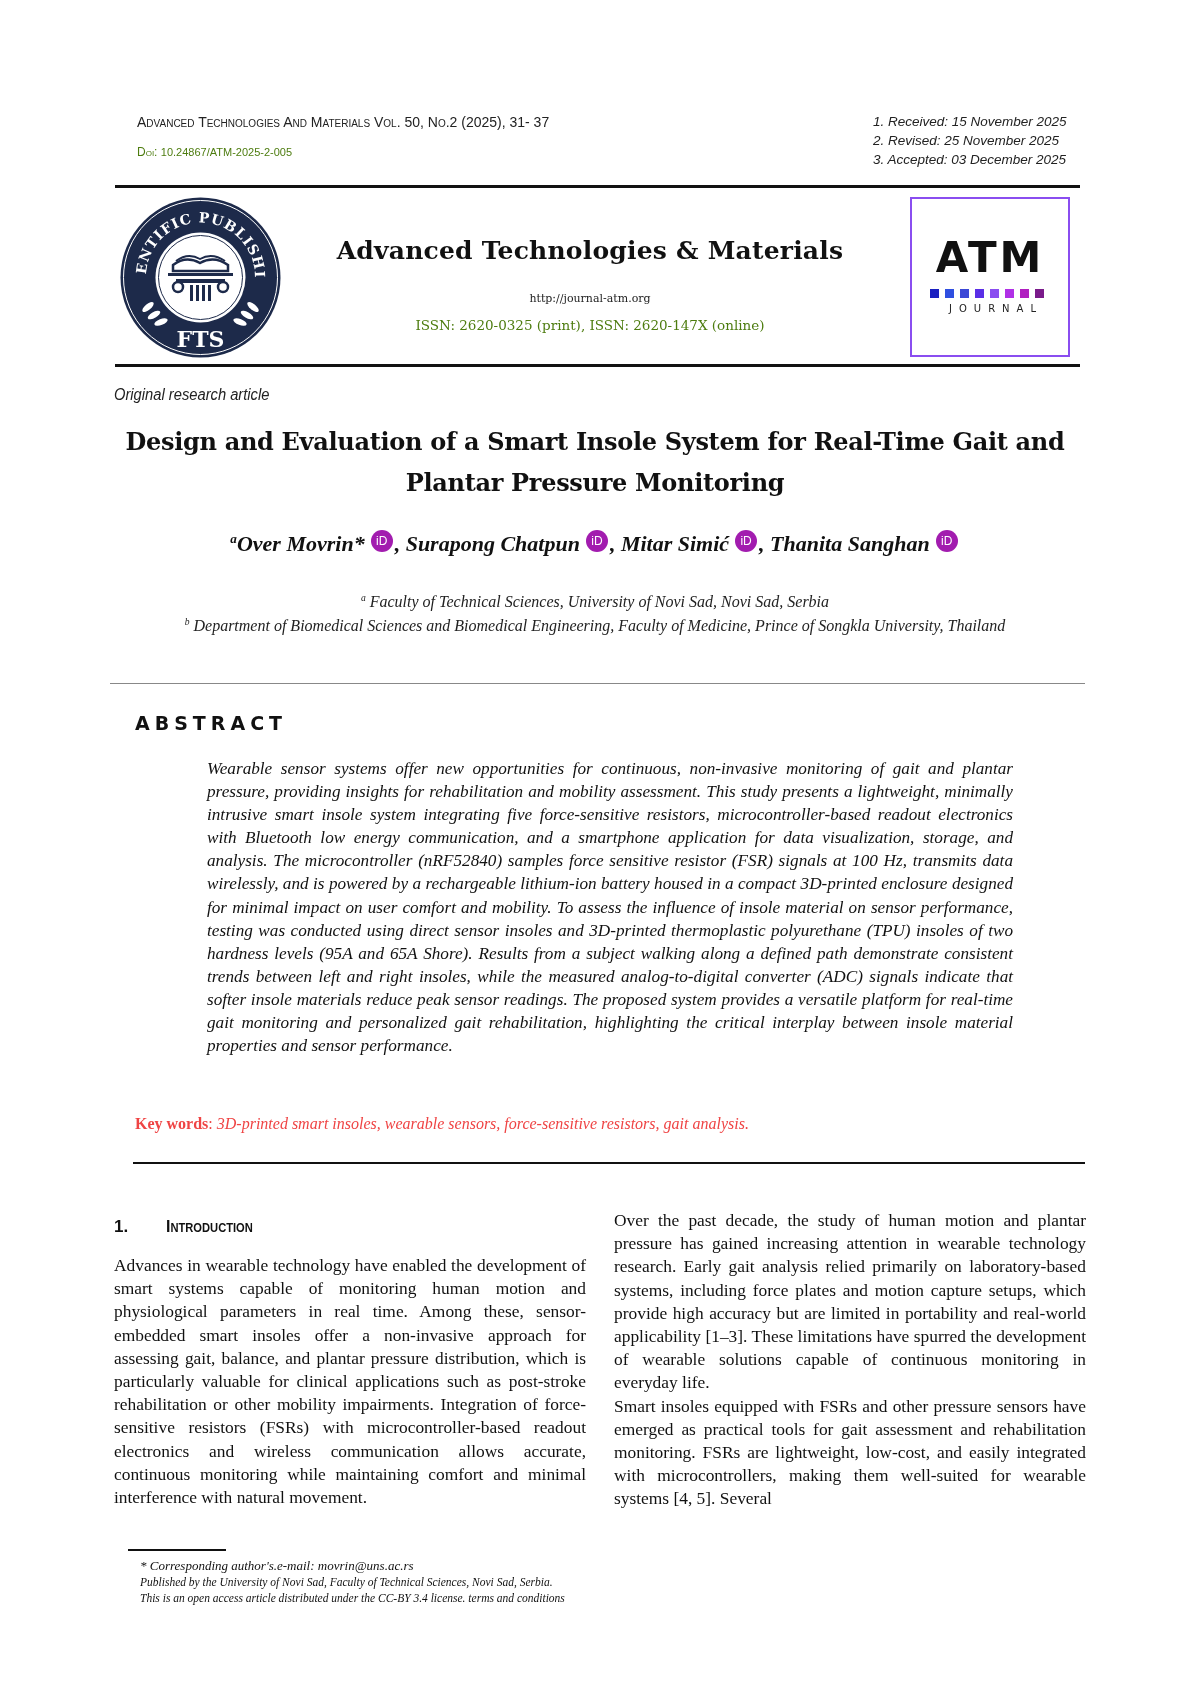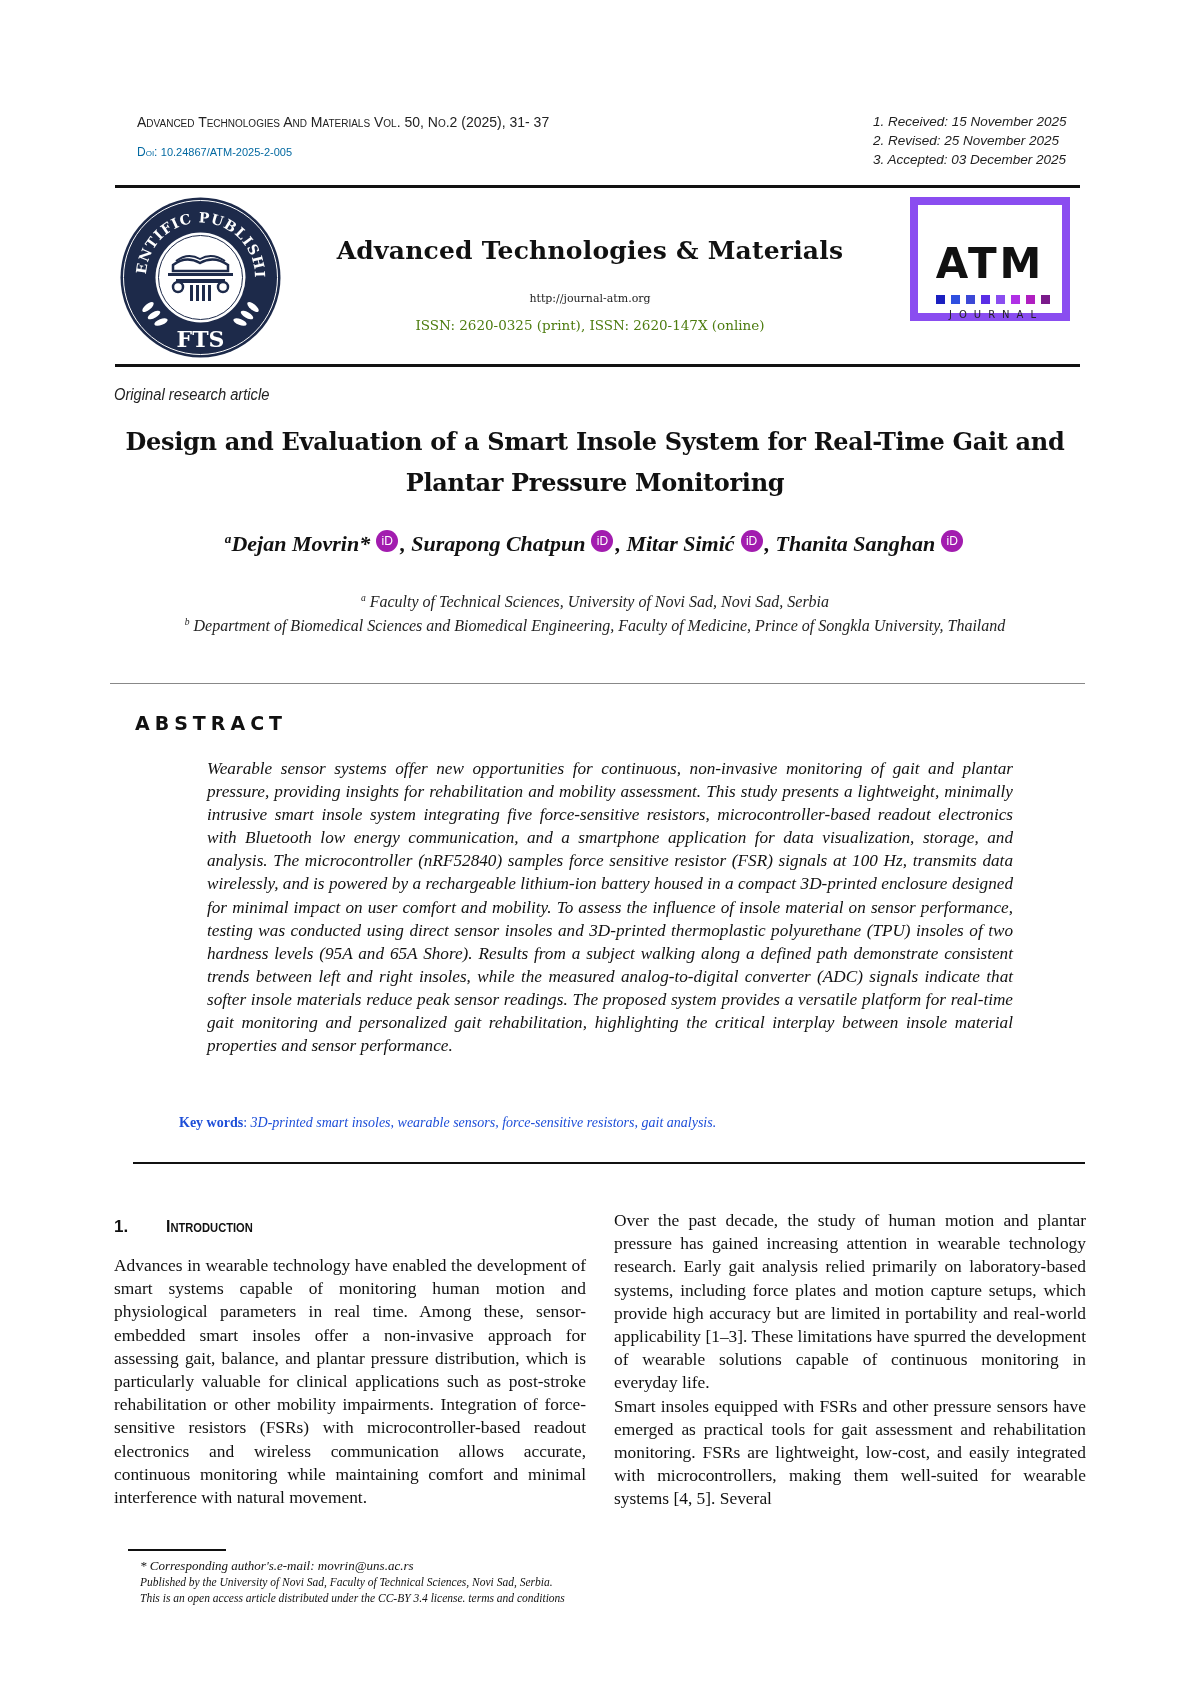--- a/index.html
+++ b/index.html
@@ -4,32 +4,32 @@
   <style>
     * { box-sizing: border-box; margin: 0; padding: 0; }
     html, body { width: 1190px; height: 1684px; background: #ffffff; }
     body { position: relative; font-family: "Liberation Serif", serif; color: #111; overflow: hidden; }
 
     .abs { position: absolute; }
 
     
     .run-head { left: 137px; top: 115px; font-family: "Liberation Sans", sans-serif; font-size: 13.5px; color: #222; line-height: 1; }
     .run-head .sc { font-variant: small-caps; font-size: 14px; }
-    .doi { left: 137px; top: 145px; font-family: "Liberation Sans", sans-serif; font-size: 12px; color: #0369a1; font-variant: small-caps; }
+    .doi { left: 137px; top: 145px; font-family: "Liberation Sans", sans-serif; font-size: 12px; color: #4d7c0f; font-variant: small-caps; }
     .doi span.val { font-variant: normal; font-size: 11px; }
     .dates { left: 873px; top: 112px; font-family: "Liberation Sans", sans-serif; font-style: italic; font-size: 13.5px; color: #222; line-height: 19px; }
 
     .rule-top { left: 115px; top: 185px; width: 965px; height: 3px; background: #111; }
     .rule-mid { left: 115px; top: 364px; width: 965px; height: 3px; background: #111; }
 
     
     .fts-logo { left: 118px; top: 195px; width: 165px; height: 165px; }
 
     
-    .atm-logo { left: 910px; top: 197px; width: 160px; height: 124px; border: 8px solid #4c1d95; background: #fff; }
+    .atm-logo { left: 910px; top: 197px; width: 160px; height: 160px; border: 2px solid #4c1d95; background: #fff; }
     .atm-logo .atm-text { position: absolute; left: 0; right: 0; top: 38px; text-align: center; font-family: "DejaVu Sans", sans-serif; font-weight: bold; font-size: 42px; letter-spacing: 3px; color: #111; line-height: 1; }
     .atm-logo .squares { position: absolute; left: 18px; top: 90px; display: flex; gap: 6px; }
     .atm-logo .squares span { width: 9px; height: 9px; display: block; }
     .atm-logo .journal { position: absolute; left: 0; right: 0; top: 104px; text-align: center; font-family: "DejaVu Sans", sans-serif; font-size: 10px; letter-spacing: 7px; color: #222; padding-left: 12px; }
 
     .journal-title { left: 300px; top: 236px; width: 580px; text-align: center; font-family: "DejaVu Serif", serif; font-weight: bold; font-size: 25px; color: #111; letter-spacing: 0.2px; }
     .journal-url { left: 300px; top: 292px; width: 580px; text-align: center; font-family: "DejaVu Serif", serif; font-size: 11px; color: #222; }
     .journal-issn { left: 300px; top: 317px; width: 580px; text-align: center; font-family: "DejaVu Serif", serif; font-size: 13.5px; color: #4d7c0f; }
 
     .article-type { left: 114px; top: 386px; font-family: "Liberation Sans", sans-serif; font-style: italic; font-size: 16px; color: #222; transform: scaleX(0.92); transform-origin: left; }
@@ -43,21 +43,21 @@
     .affil { left: 120px; width: 950px; text-align: center; font-style: italic; font-size: 16px; color: #222; }
     .affil-a { top: 592px; }
     .affil-b { top: 616px; }
 
     .rule-thin { left: 110px; top: 683px; width: 975px; height: 1px; background: #888; }
 
     .abstract-head { left: 135px; top: 712px; font-family: "DejaVu Sans", sans-serif; font-weight: bold; font-size: 19px; letter-spacing: 5px; color: #111; }
 
     .abstract-body { left: 207px; top: 757px; width: 806px; font-style: italic; font-size: 17.2px; line-height: 23.1px; text-align: justify; color: #111; }
 
-    .keywords { left: 135px; top: 1115px; width: 950px; font-size: 14px; color: #1d4ed8; margin-left: 44px; }
+    .keywords { left: 135px; top: 1115px; width: 950px; font-size: 16px; color: #ef4444; }
     .keywords b { font-weight: bold; }
     .keywords i { font-style: italic; }
 
     .rule-kw { left: 133px; top: 1162px; width: 952px; height: 1.5px; background: #111; }
 
     .sec-head { left: 114px; top: 1217px; font-family: "Liberation Sans", sans-serif; font-weight: bold; font-size: 17px; color: #111; }
     .sec-head .num { display: inline-block; width: 52px; }
     .sec-head .ttl { font-variant: small-caps; transform: scaleX(0.93); display: inline-block; transform-origin: left; }
 
     .col { font-size: 17.4px; line-height: 23.2px; text-align: justify; color: #111; width: 472px; }
@@ -143,21 +143,21 @@
       <span style="background: rgb(122, 26, 138);"></span>
     </div>
   <div class="journal">JOURNAL</div>
 </div>
 
 <div class="abs rule-mid"></div>
 
 <div class="abs article-type">Original research article</div>
 <div class="abs paper-title">Design and Evaluation of a Smart Insole System for Real-Time Gait and Plantar Pressure Monitoring</div>
 
-<div class="abs authors" id="authors"><sup>a</sup><span>Dejan Movrin*</span><span class="orcid">iD</span><span>, </span><span>Surapong Chatpun</span><span class="orcid">iD</span><span>, </span><span>Mitar Simić</span><span class="orcid">iD</span><span>, </span><span>Thanita Sanghan</span><span class="orcid">iD</span></div>
+<div class="abs authors" id="authors"><sup>a</sup><span>Over Movrin*</span><span class="orcid">iD</span><span>, </span><span>Surapong Chatpun</span><span class="orcid">iD</span><span>, </span><span>Mitar Simić</span><span class="orcid">iD</span><span>, </span><span>Thanita Sanghan</span><span class="orcid">iD</span></div>
 
 <div class="abs affil affil-a">
   <sup>a</sup>
   <span>Faculty of Technical Sciences, University of Novi Sad, Novi Sad, Serbia</span>
 </div>
 <div class="abs affil affil-b">
   <sup>b</sup>
   <span>Department of Biomedical Sciences and Biomedical Engineering, Faculty of Medicine, Prince of Songkla University, Thailand</span>
 </div>
 

